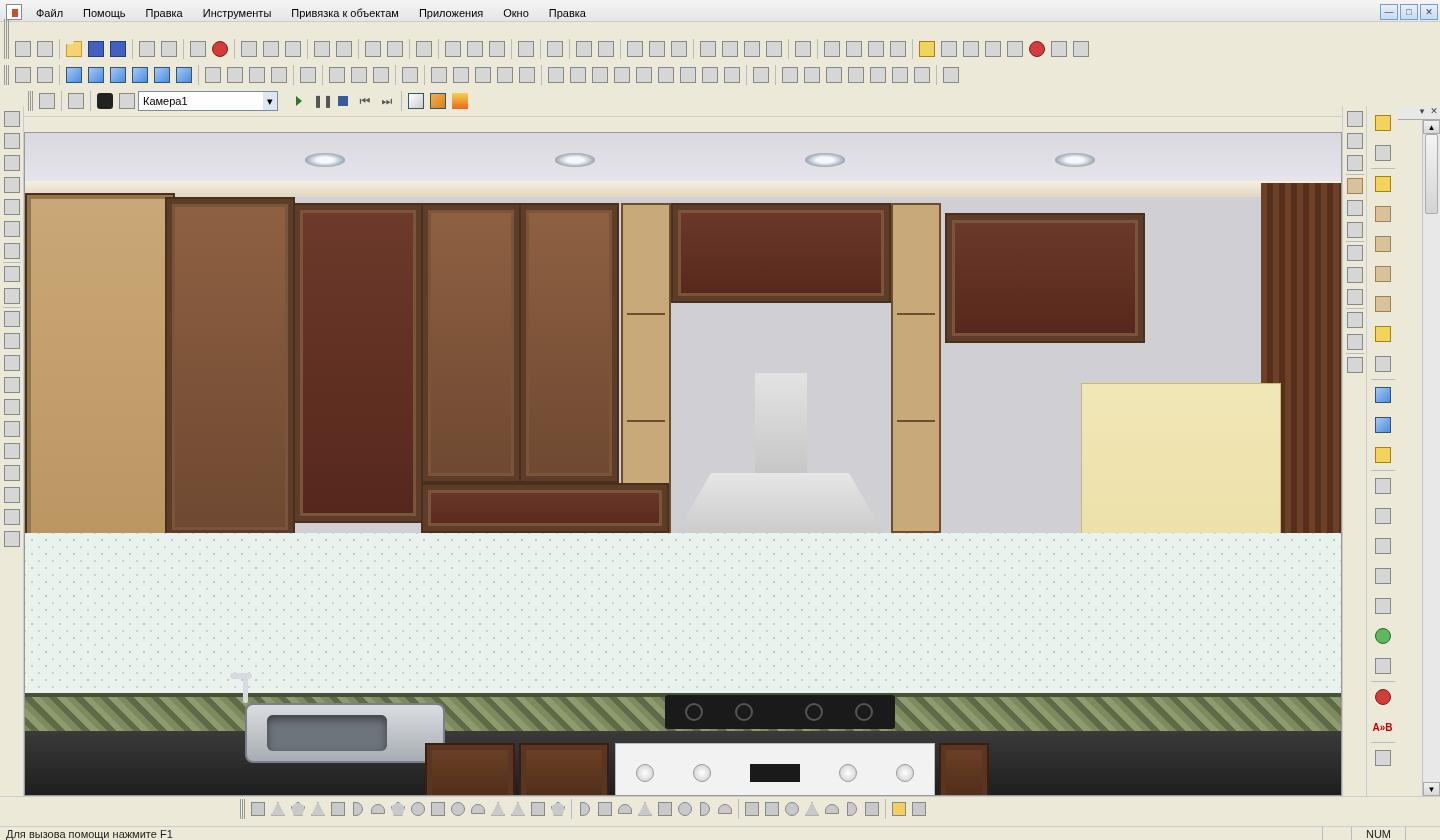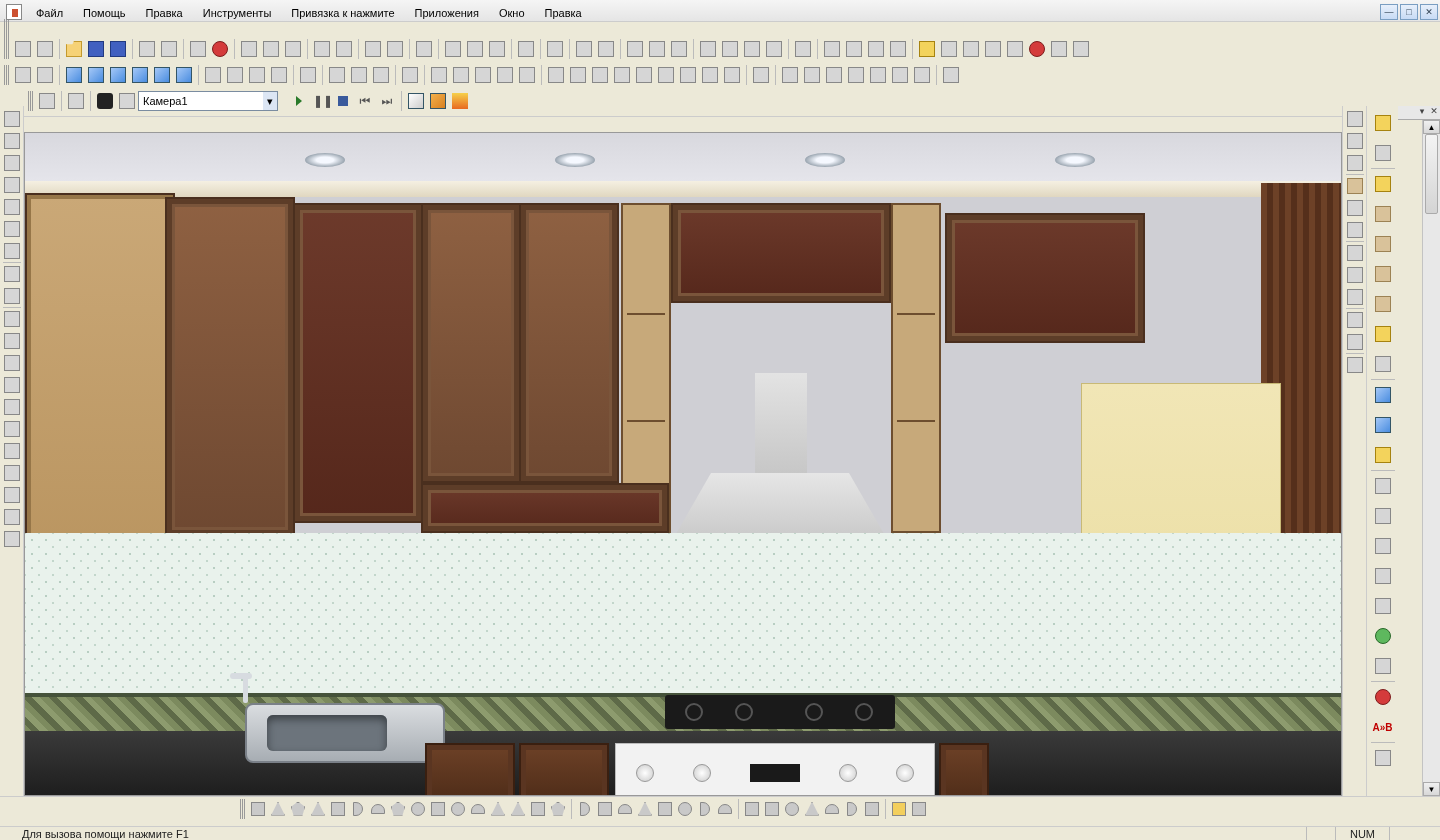--- a/index.html
+++ b/index.html
@@ -101,21 +101,21 @@
 .oven .knob { width:18px; height:18px; border-radius:50%; background:radial-gradient(#fff,#c9c9c9); border:1px solid #999;}
 .oven .disp { width:50px; height:18px; background:#1a1a1a; }
 
 .lower-cab { position:absolute; top:610px; height:60px; background: linear-gradient(#6d4127, #4e2c18); border:2px solid #3a1f10; box-shadow: inset 0 0 0 5px #5a3521; }
 
 
 .bottom-bar { position:absolute; left:0; right:0; bottom:20px; height:24px; background:#ece9d8; border-top:1px solid #ccc; display:flex; align-items:center; padding-left:238px; }
 .bottom-bar .tb-btn { width:20px; height:20px; }
 
 
-.statusbar { position:absolute; left:0; right:0; bottom:0; height:14px; background:#ece9d8; border-top:1px solid #ccc; display:flex; align-items:center; padding:0 22px; font-size:11px; color:#222;}
+.statusbar { position:absolute; left:0; right:0; bottom:0; height:14px; background:#ece9d8; border-top:1px solid #ccc; display:flex; align-items:center; padding:0 6px; font-size:11px; color:#222;}
 .statusbar .cell { border-left:1px solid #bbb; padding:0 14px; height:100%; display:flex; align-items:center;}
 .flex-spacer { flex:1; }
 
 .shape { width:14px; height:14px; background:#c9c9c9; border:1px solid #888; }
 .shape.tri { clip-path: polygon(50% 0, 100% 100%, 0 100%); }
 .shape.circ { border-radius:50%; }
 .shape.pent { clip-path: polygon(50% 0,100% 38%,82% 100%,18% 100%,0 38%); }
 .shape.arc { border-radius: 14px 14px 0 0; height:10px; }
 .shape.half { border-radius: 0 14px 14px 0; width:10px; }
 .shape.home { background:#f3cf5d; }
@@ -123,21 +123,21 @@
 </style>
 </head>
 <body>
 
 <div class="menubar">
   <div class="app-icon"></div>
   <div class="menu-item">Файл</div>
   <div class="menu-item">Помощь</div>
   <div class="menu-item">Правка</div>
   <div class="menu-item">Инструменты</div>
-  <div class="menu-item">Привязка к нажмите</div>
+  <div class="menu-item">Привязка к объектам</div>
   <div class="menu-item">Приложения</div>
   <div class="menu-item">Окно</div>
   <div class="menu-item">Правка</div>
   <div class="win-controls">
     <div class="win-btn">—</div>
     <div class="win-btn">□</div>
     <div class="win-btn">✕</div>
   </div>
 </div>
 

